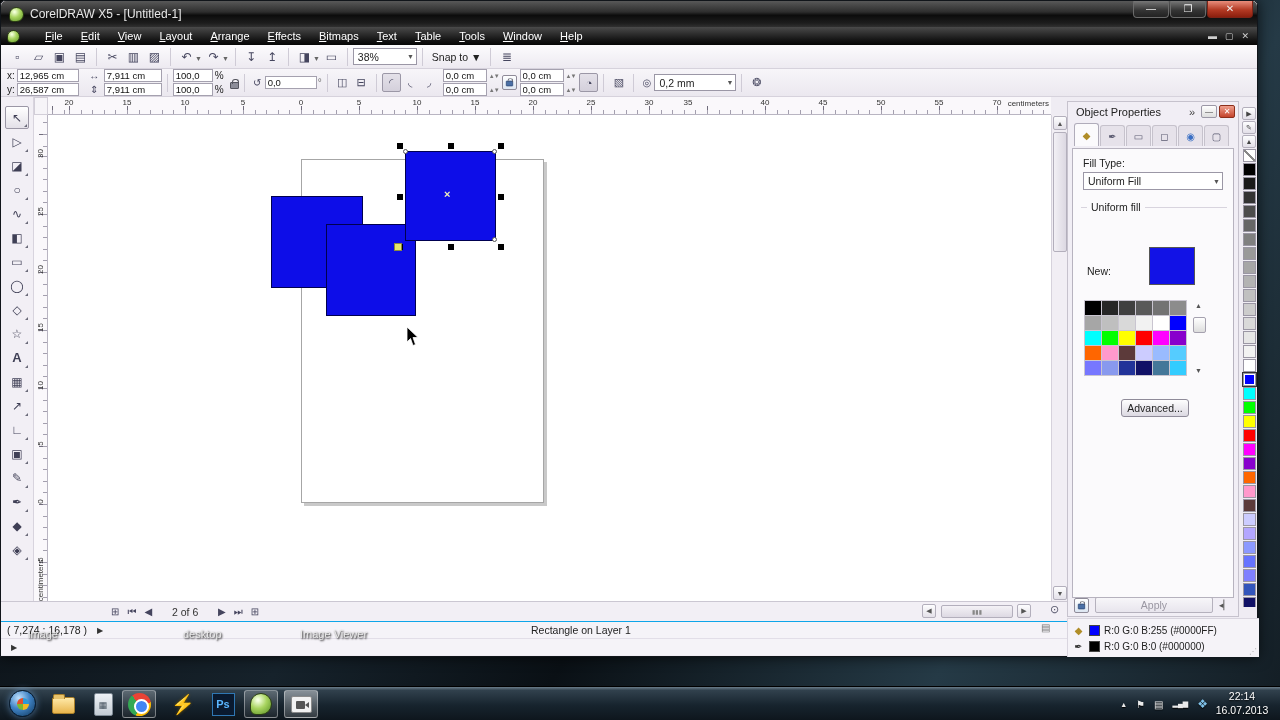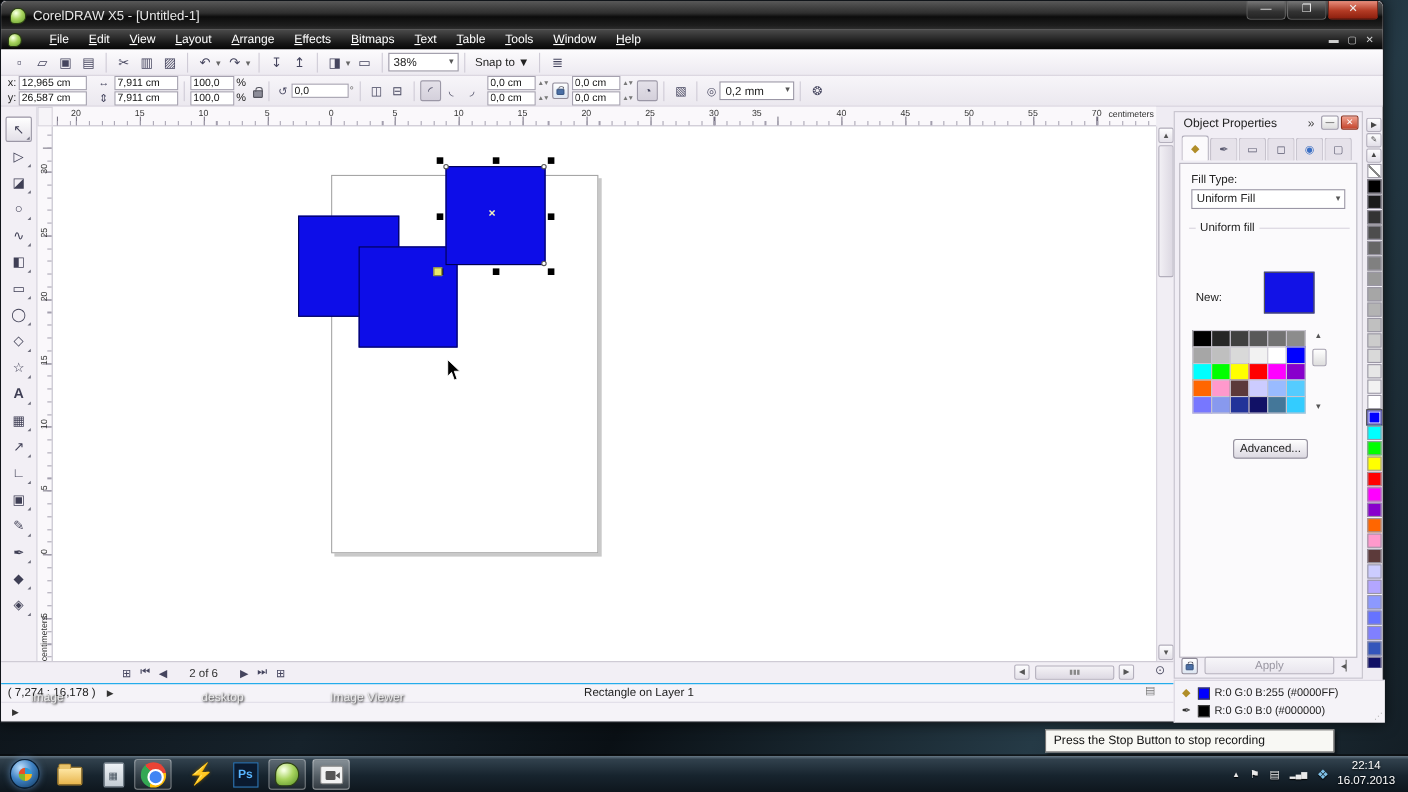--- a/index.html
+++ b/index.html
@@ -358,21 +358,21 @@
         <div class="prow">
             <input class="pfield" style="width: 44px;" value="0,0 cm">
             <span class="spin">▲▼</span>
           </div>
       </div>
       <span class="pbtn pressed" style="margin-left:4px;">◔</span>
       <div class="tb-sep"></div>
       <span class="pbtn">▧</span>
       <div class="tb-sep"></div>
       <span class="pico">◎</span>
-      <div class="combo" style="width:68px">
+      <div class="combo" style="width:82px">
         <span>0,2 mm</span>
           <span class="car">▼</span>
       </div>
       <div class="tb-sep"></div>
       <span class="pbtn">❂</span>
     </div>
 
     <div class="ruler-corner"></div>
     <div id="hruler">
       <span class="runit">centimeters</span>
@@ -610,21 +610,20 @@
         <div class="swatch" style="background: rgb(51, 85, 187);"></div>
         <div class="swatch" style="background: rgb(17, 17, 102);"></div>
       </div>
 
   </div>
 
   <span class="desklabel" style="left:28px;">image</span>
   <span class="desklabel" style="left:183px;">desktop</span>
   <span class="desklabel" style="left:300px;">Image Viewer</span>
 
-  <div id="tooltip">Press the Stop Button to stop recording</div>
 
   <div id="taskbar">
     <div class="orb"></div>
     <div class="tbitem" style="left:46px;">
         <div class="ic-folder"></div>
       </div>
     <div class="tbitem" style="left:86px;">
         <div class="ic-calc">▦</div>
       </div>
     <div class="tbitem boxed" style="left:122px;">

